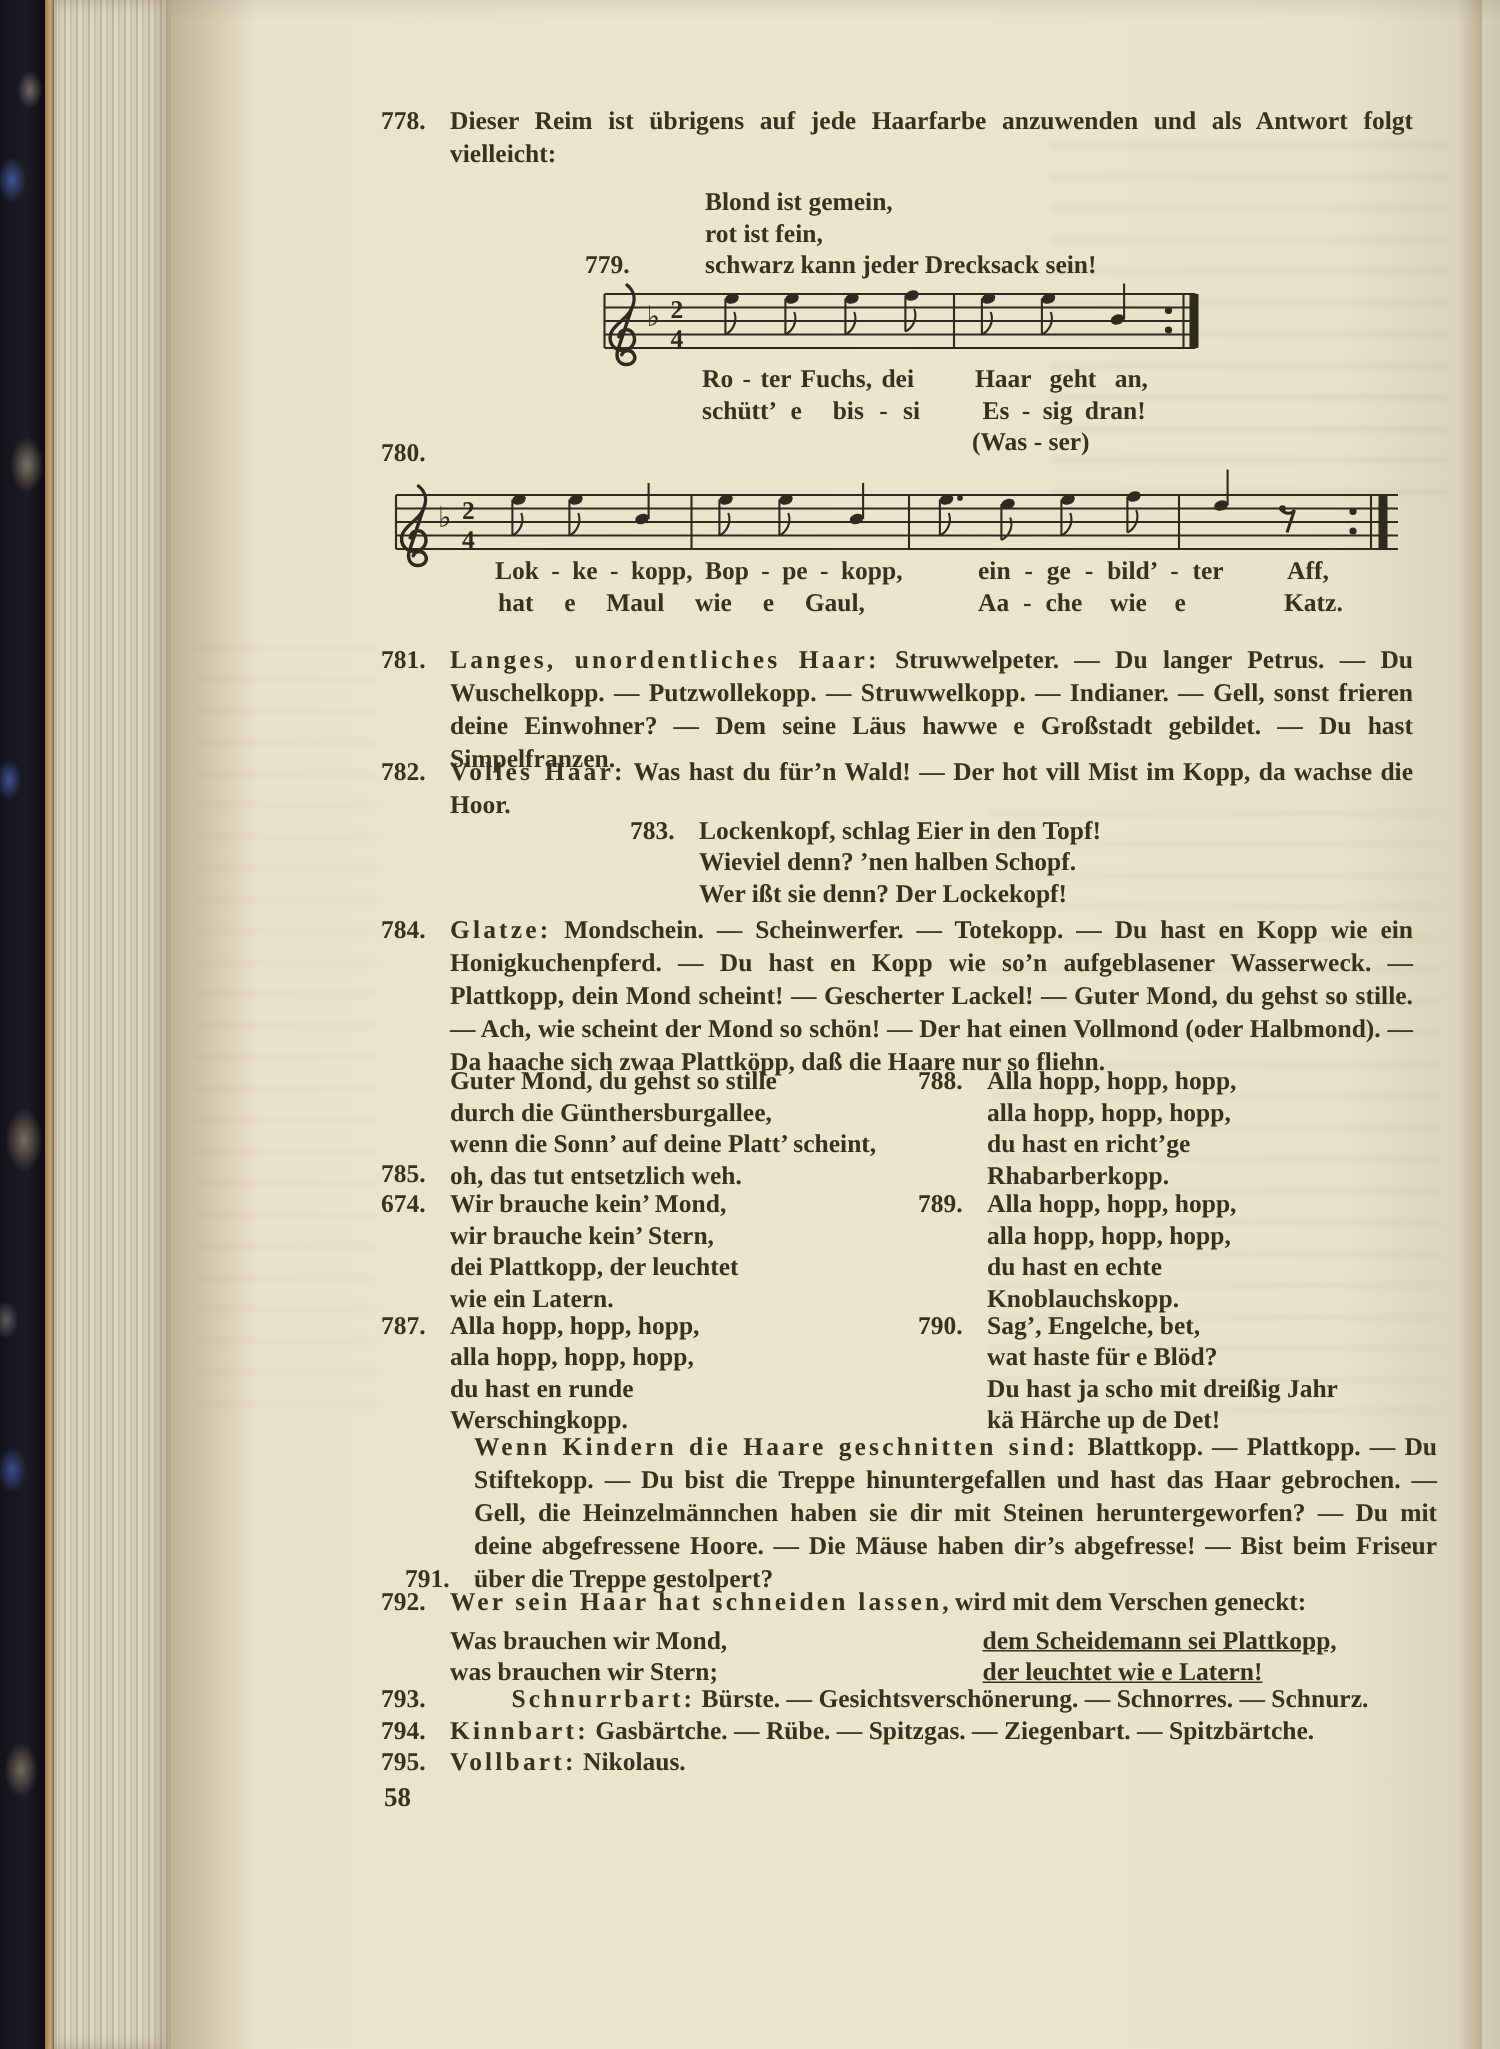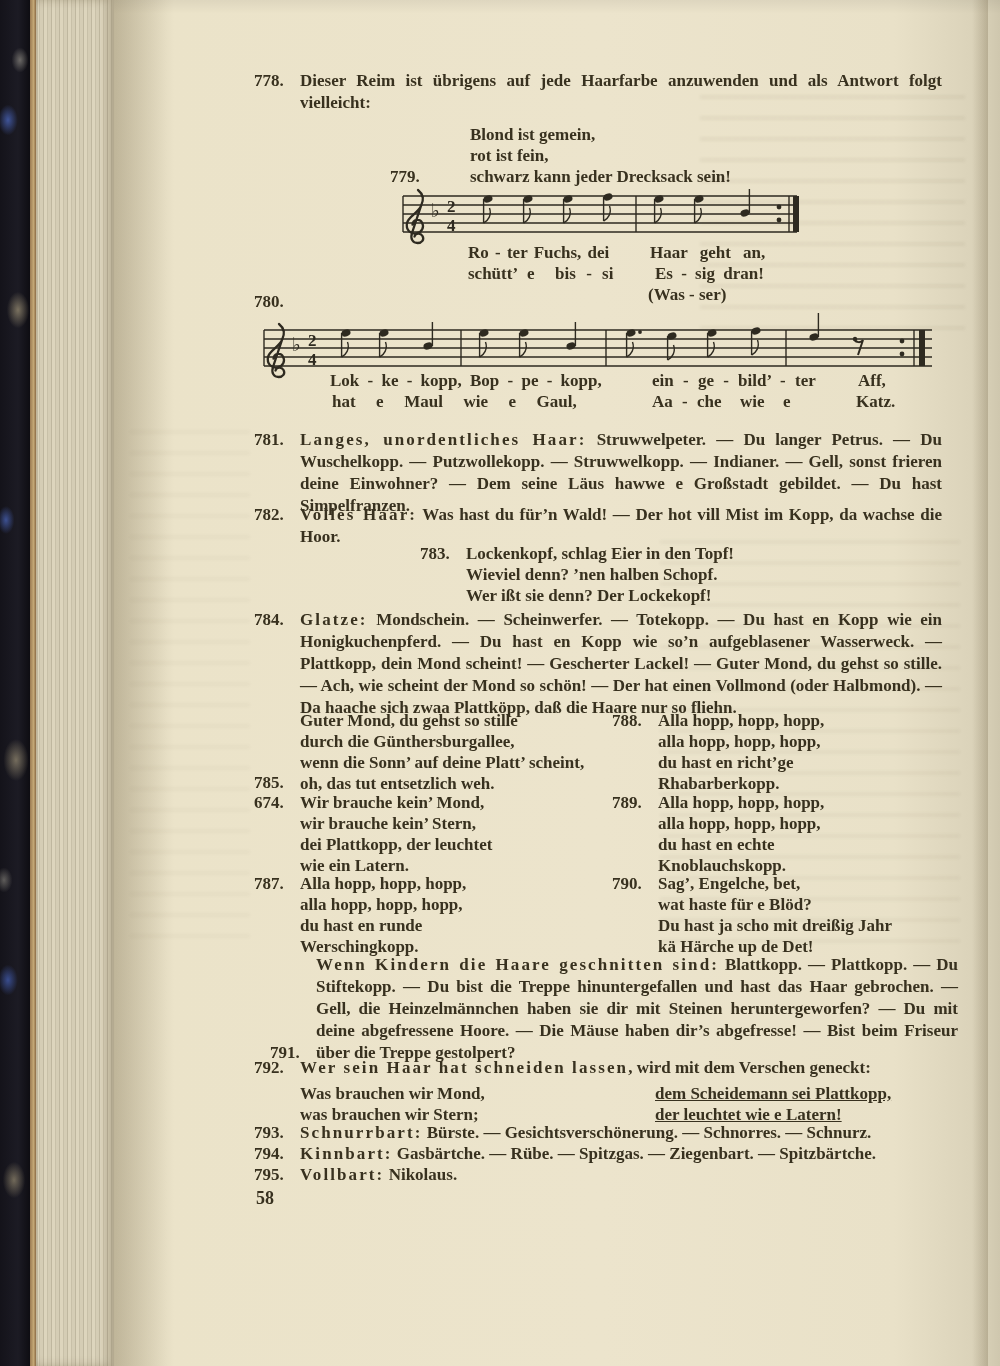--- a/index.html
+++ b/index.html
@@ -338,21 +338,21 @@
 </div>
 <div class="vblock" style="left:300px;top:1083px;">
   <div class="vline">Was brauchen wir Mond,</div>
   <div class="vline">was brauchen wir Stern;</div>
 </div>
 <div class="vblock" style="left:655px;top:1083px;text-decoration:underline;">
   <div class="vline">dem Scheidemann sei Plattkopp,</div>
   <div class="vline">der leuchtet wie e Latern!</div>
 </div>
 
-<div class="blk" style="left:254px;top:1122px;">
+<div class="blk" style="left:254px;top:1122px;gap:41px;">
   <div class="pnum">793.</div>
   <div class="ptxt nw"><span class="lead">Schnurrbart:</span><span> Bürste. — Gesichtsverschönerung. — Schnorres. — Schnurz.</span></div>
 </div>
 <div class="blk" style="left:254px;top:1143px;">
   <div class="pnum">794.</div>
   <div class="ptxt nw"><span class="lead">Kinnbart:</span><span> Gasbärtche. — Rübe. — Spitzgas. — Ziegenbart. — Spitzbärtche.</span></div>
 </div>
 <div class="blk" style="left:254px;top:1164px;">
   <div class="pnum">795.</div>
   <div class="ptxt nw"><span class="lead">Vollbart:</span><span> Nikolaus.</span></div>

